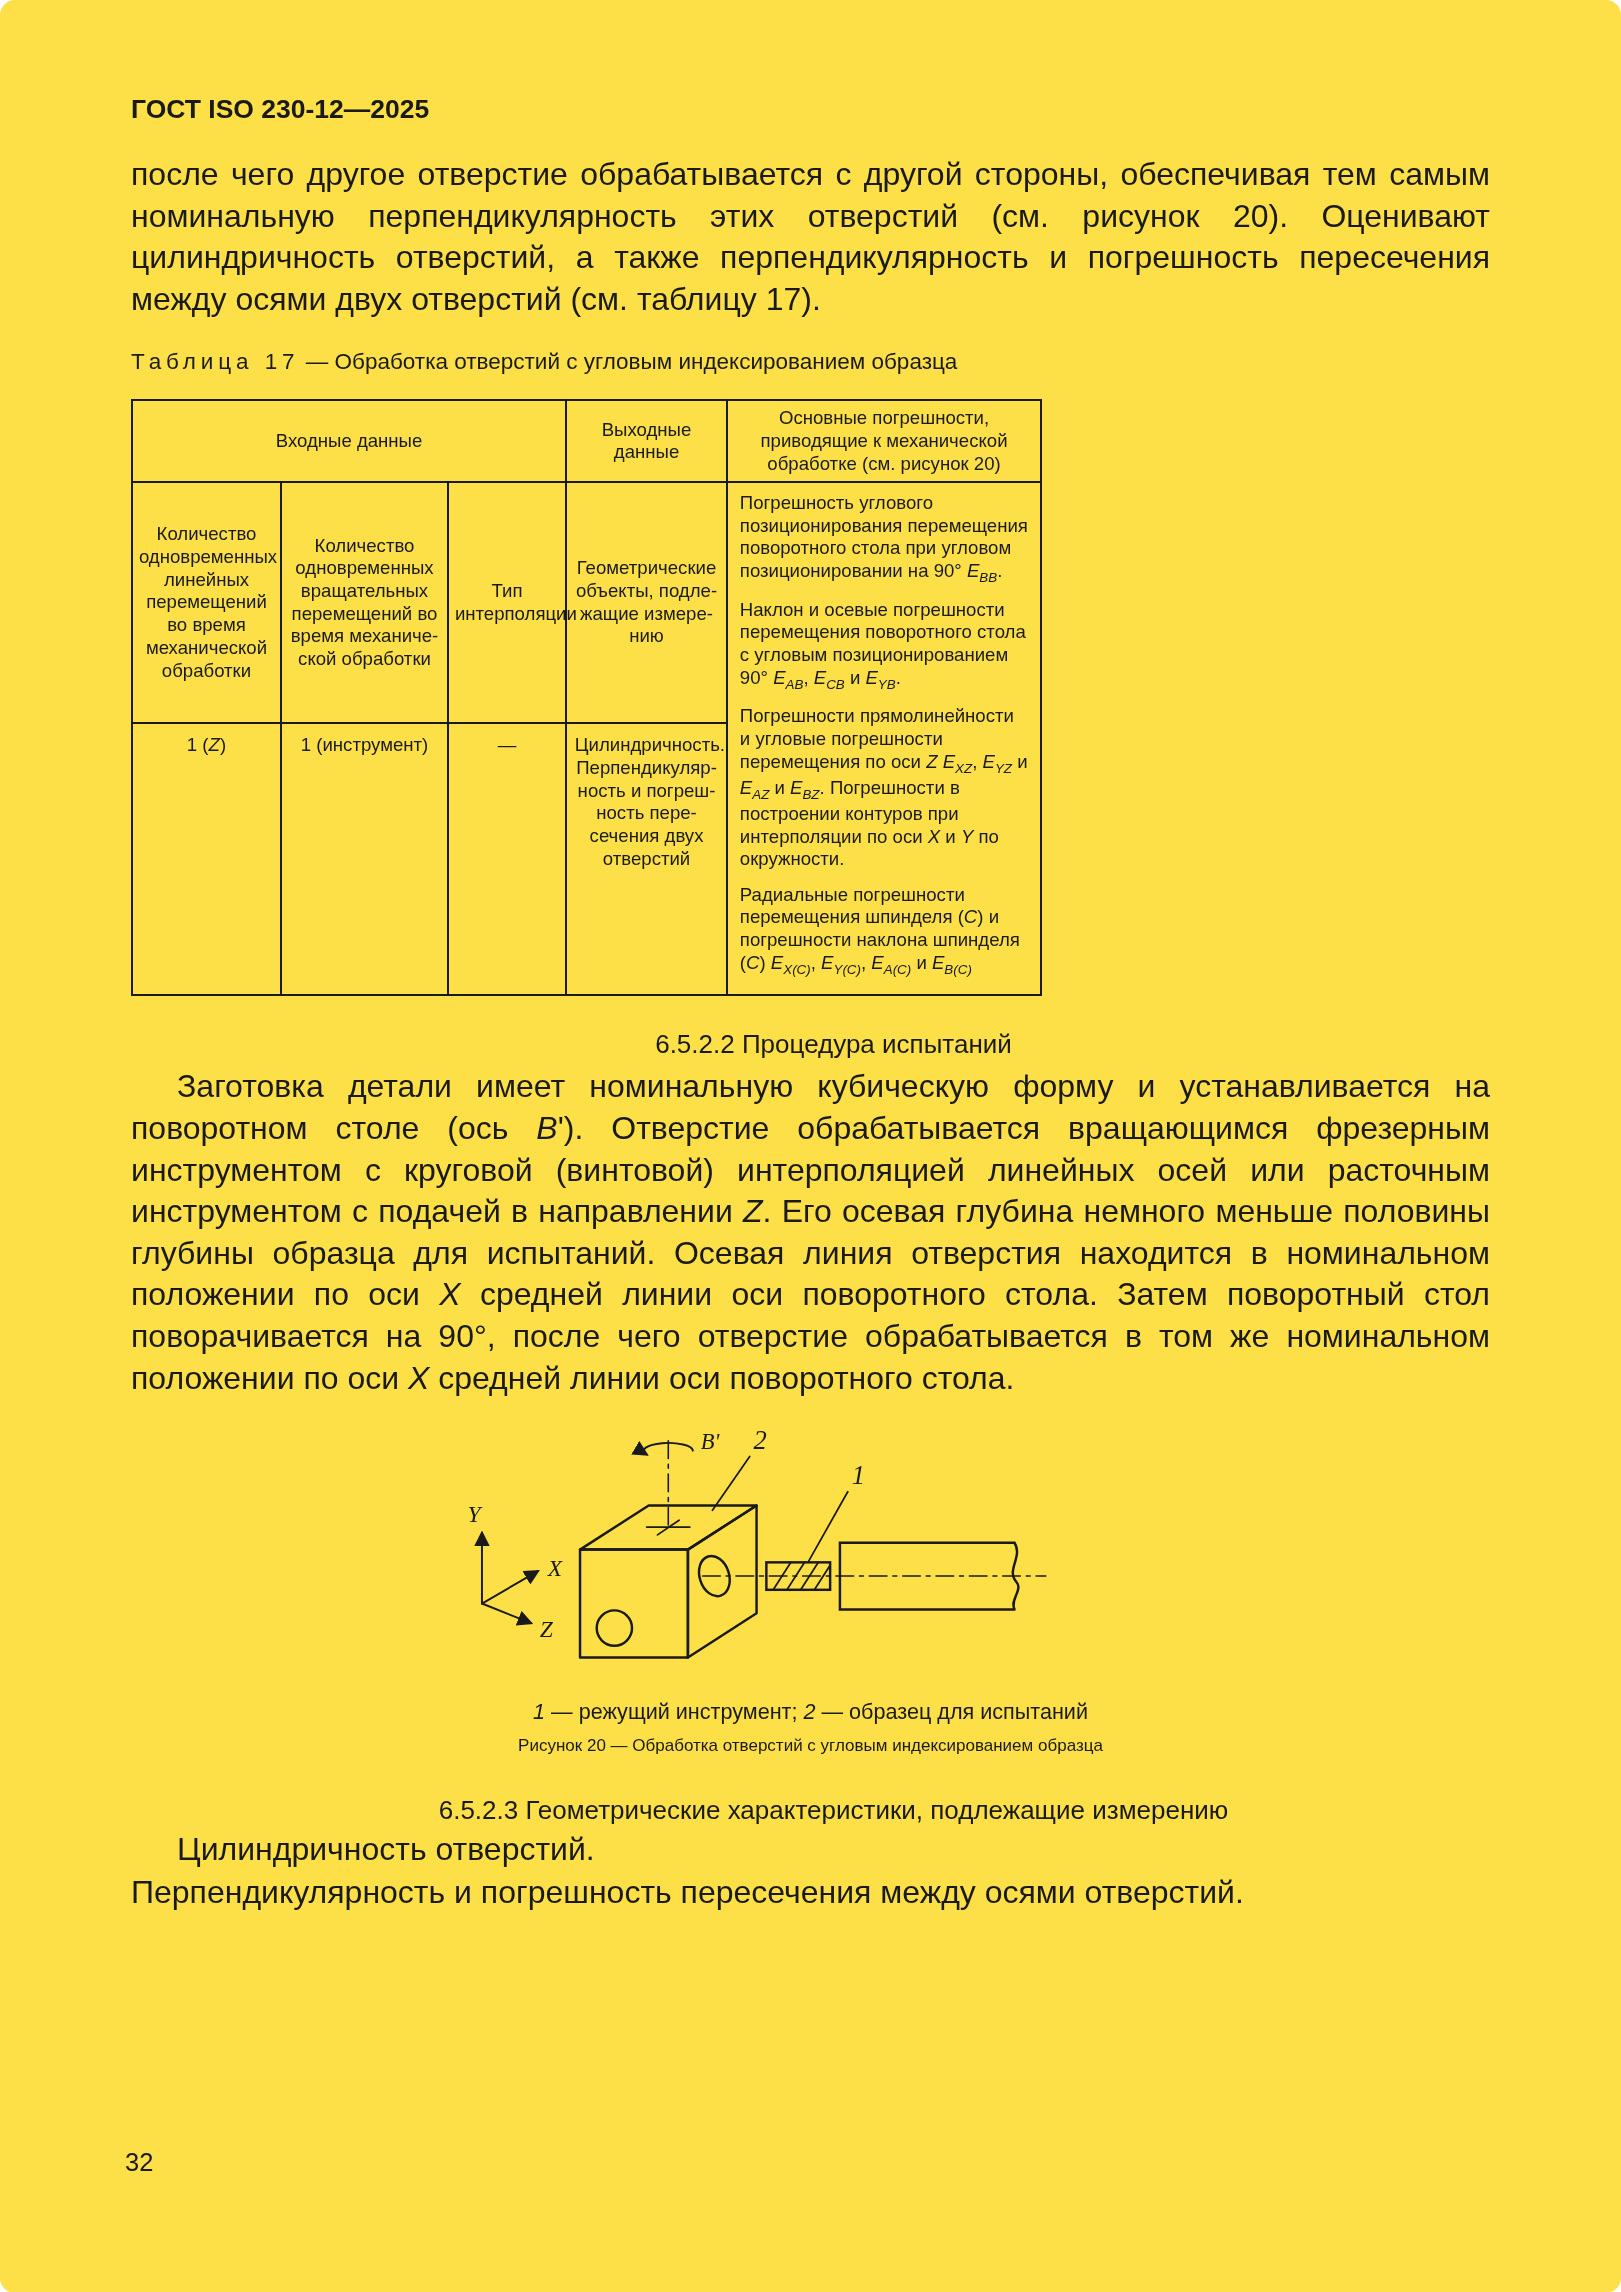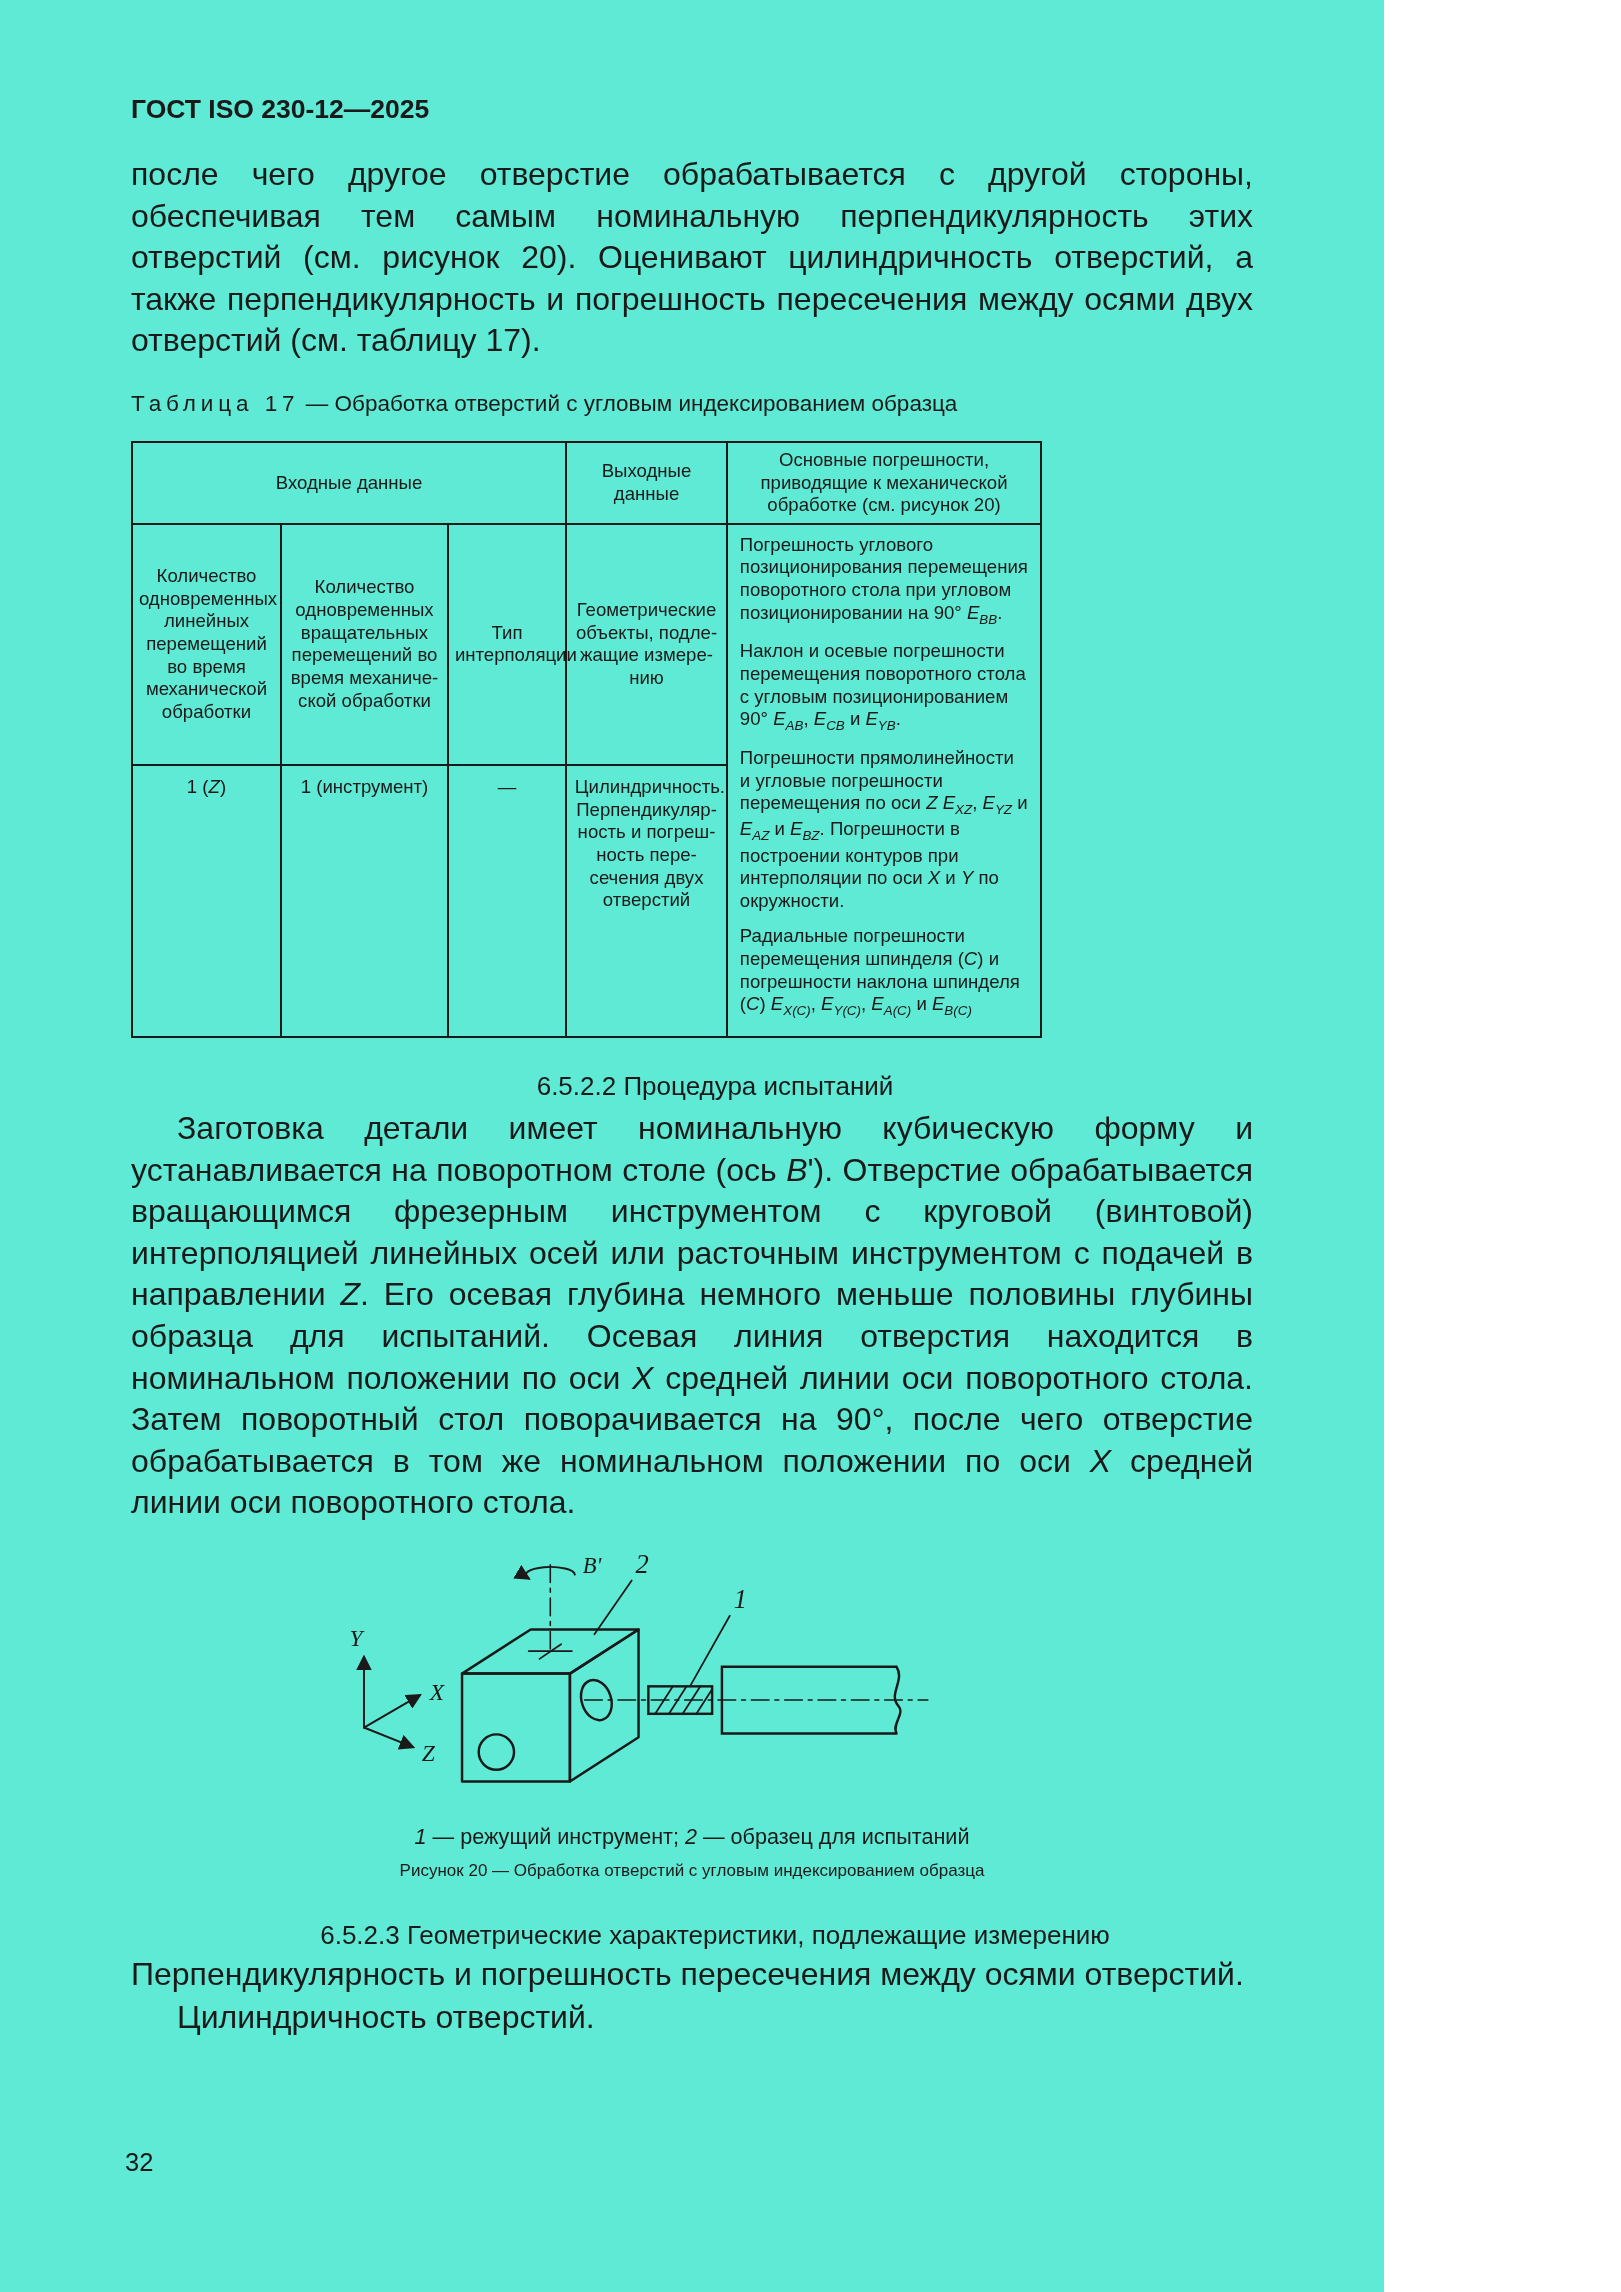--- a/index.html
+++ b/index.html
@@ -1,24 +1,25 @@
 <!DOCTYPE html>
 <html lang="ru"><head>
 <meta charset="utf-8">
 <style>
   * { box-sizing: border-box; }
   html, body { margin: 0; padding: 0; background: #ffffff; }
   .page {
     position: relative;
-    width: 1384px;
+    width: 1621px;
     height: 2293px;
-    background: #5eead4;
+    background: #fde047;
     color: #1a1a1a;
     font-family: "Liberation Sans", "DejaVu Sans", sans-serif;
     overflow: hidden;
+    border-radius: 15px;
   }
   .content { padding: 94px 131px 0 131px; }
   .doc-header { font-size: 26.5px; font-weight: bold; }
   p { margin: 0; }
   .body { font-size: 32px; line-height: 1.3; text-align: justify; }
   .intro { margin-top: 29px; }
   .table-caption { font-size: 22.5px; margin: 29px 0 24px 0; }
   .spaced { letter-spacing: 4.9px; }
 
   table.t17 {
@@ -151,21 +152,21 @@
           <text x="382" y="22" font-size="27">2</text>
           <text x="482" y="58" font-size="27">1</text>
         </g>
       </svg>
       <div class="figure-legend"><i>1</i> — режущий инструмент; <i>2</i> — образец для испытаний</div>
       <div class="figure-caption">Рисунок 20 — Обработка отверстий с угловым индексированием образца</div>
     </div>
 
     <div class="s6523">
       <p class="section-title" style="margin-top:37px;">6.5.2.3 Геометрические характеристики, подлежащие измерению</p>
+      <p class="body indented">Цилиндричность отверстий.</p>
       <p class="body">Перпендикулярность и погрешность пересечения между осями отверстий.</p>
-      <p class="body indented">Цилиндричность отверстий.</p>
     </div>
 
   </div>
 
   <div class="page-number">32</div>
 </div>
 
 
 </body></html>

